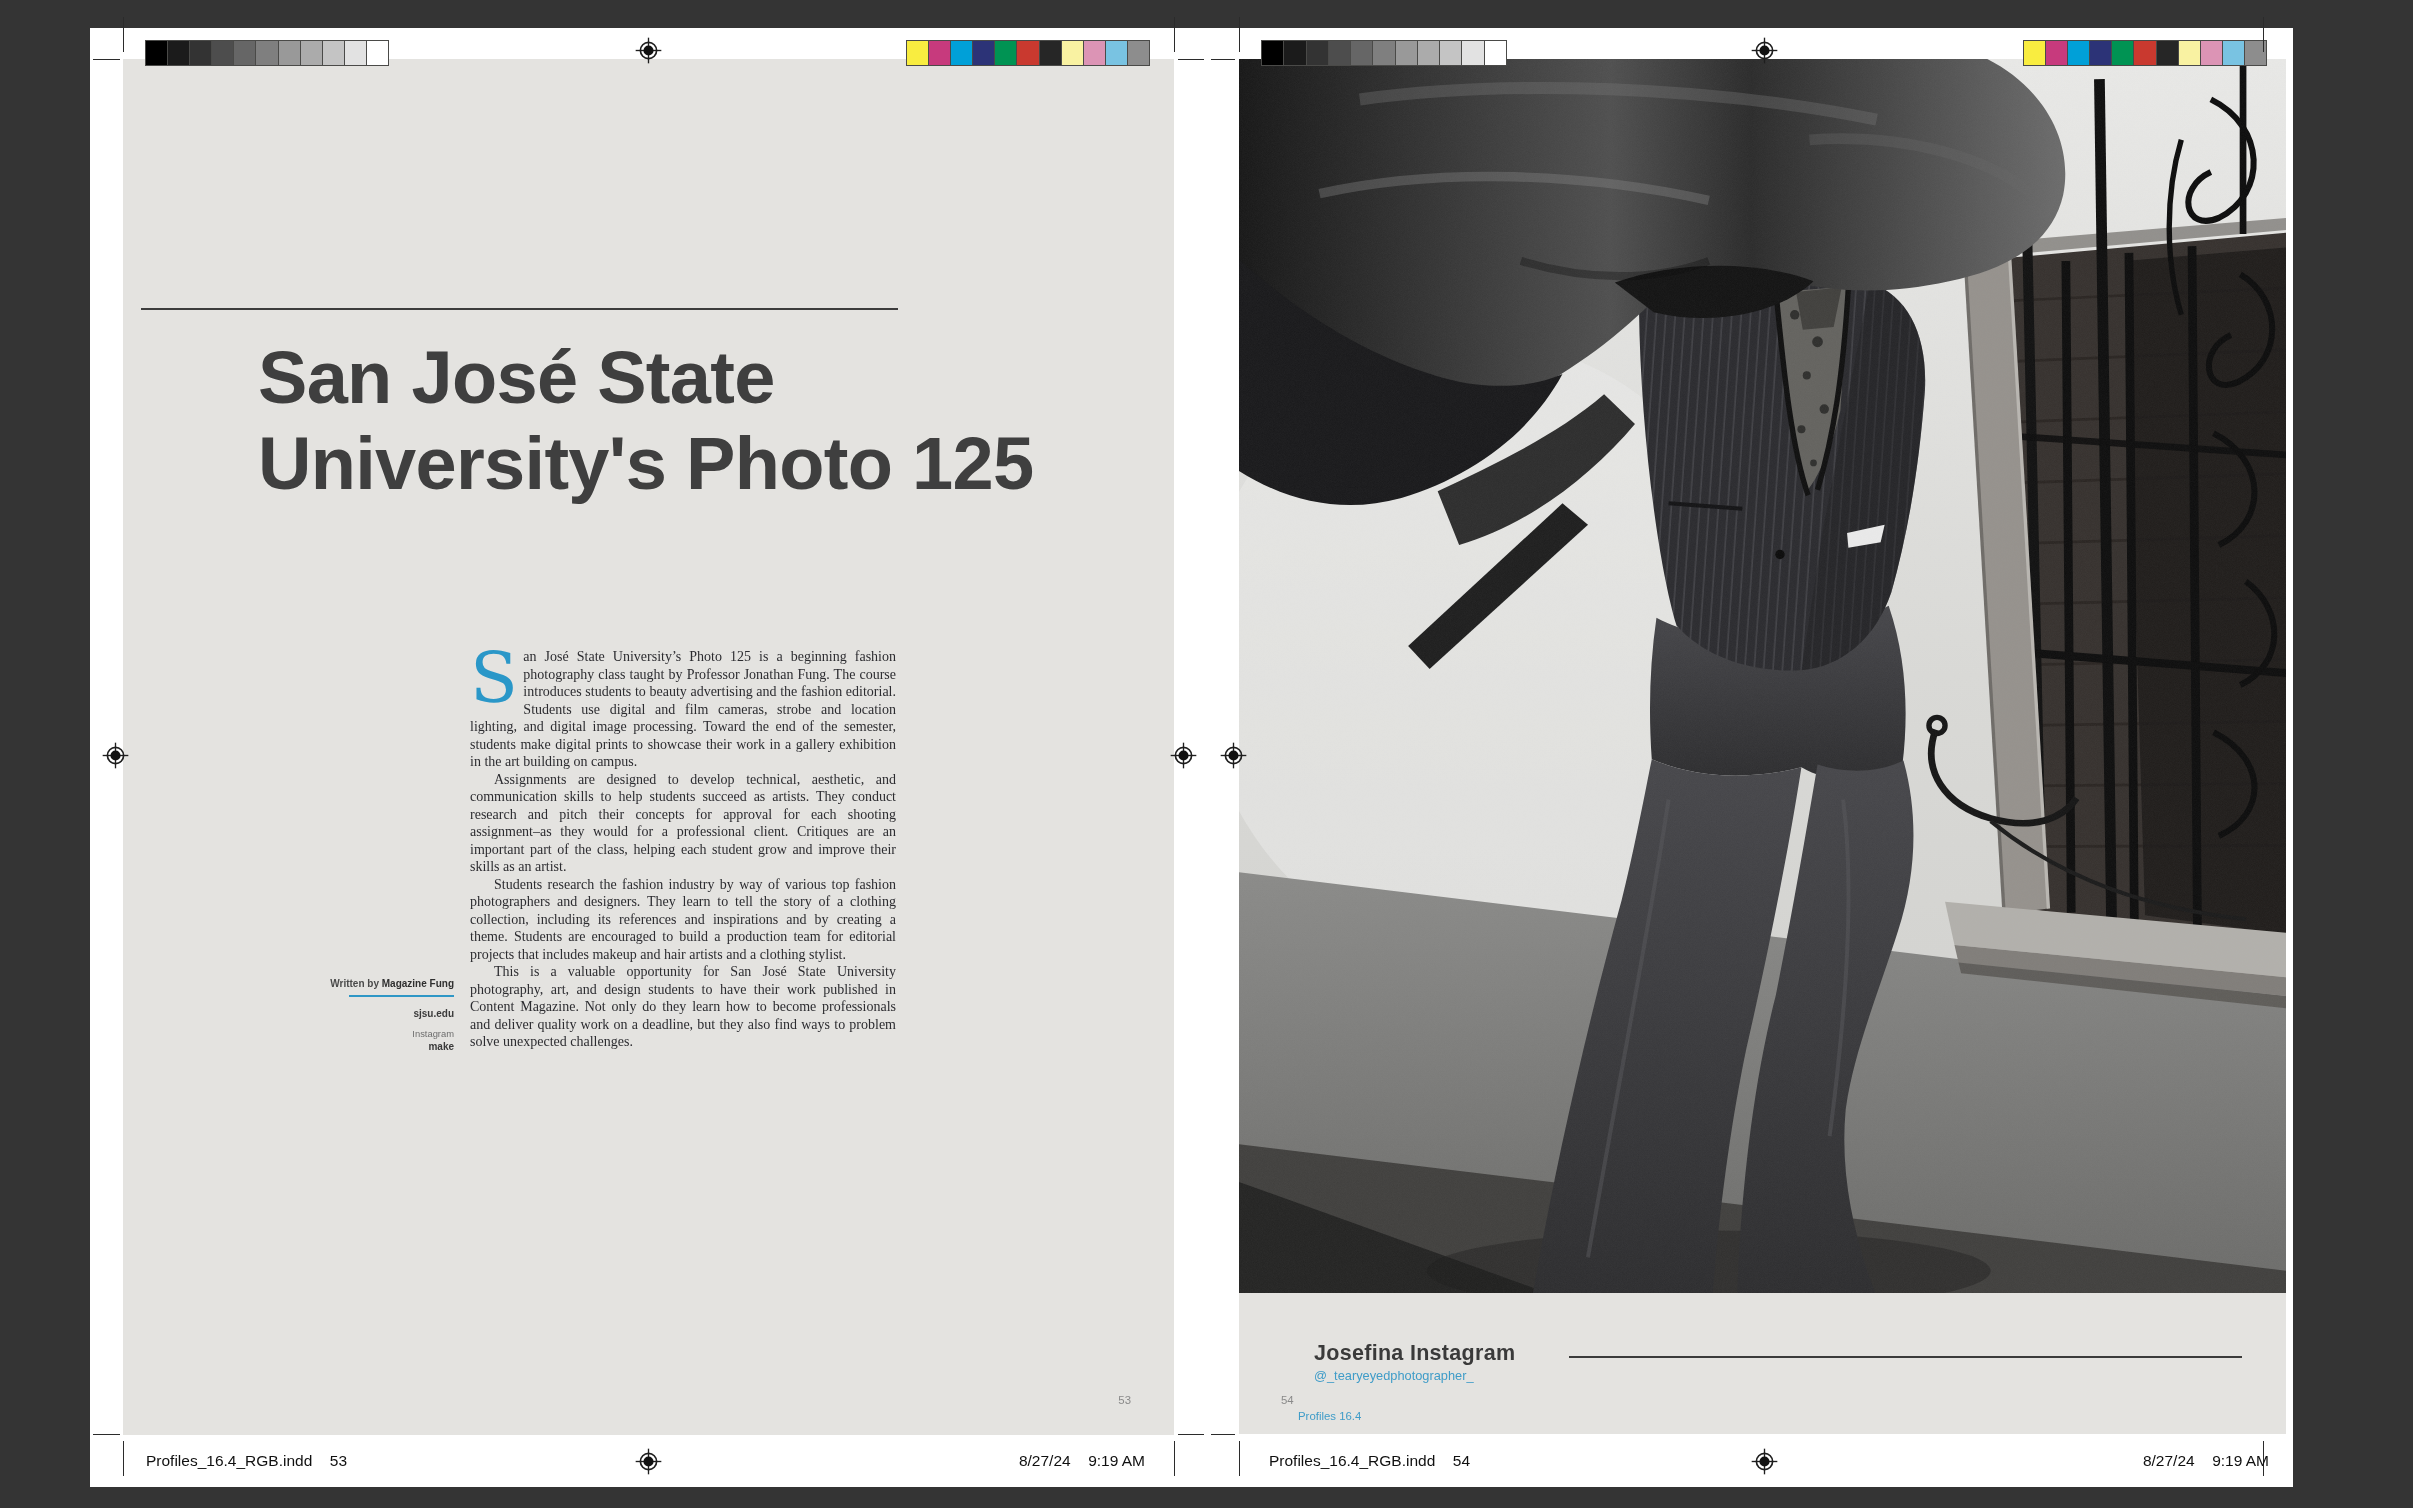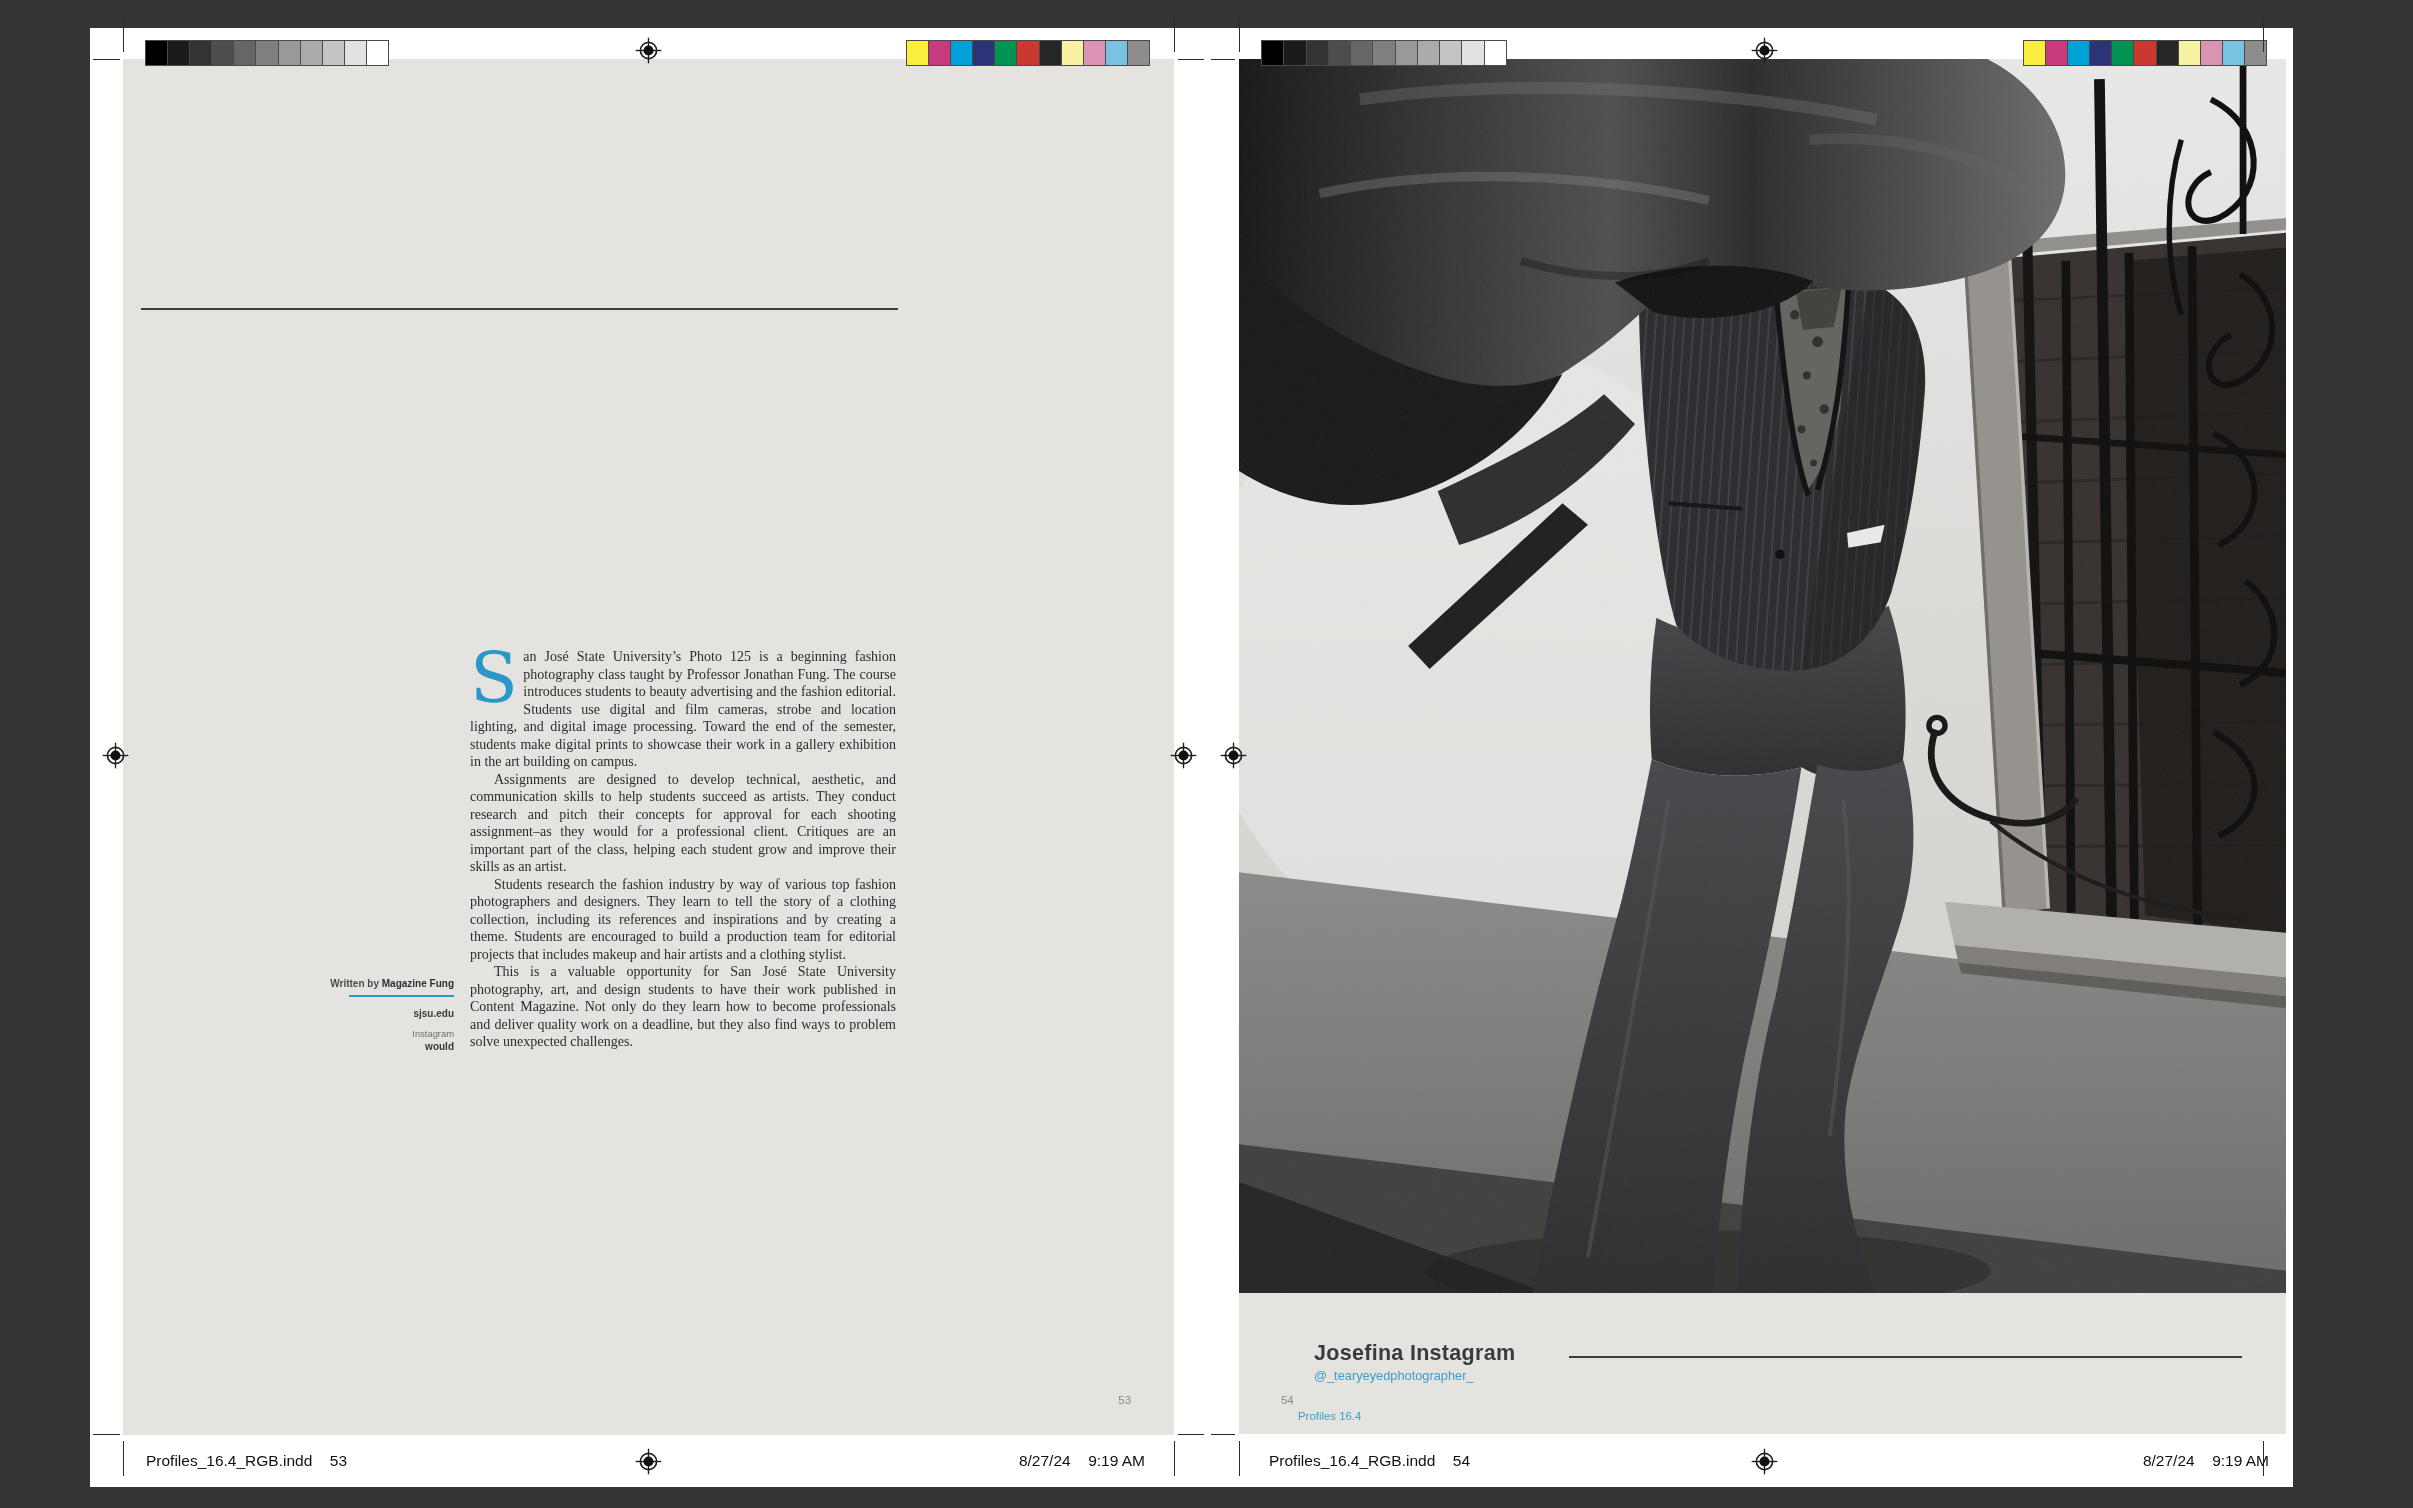--- a/index.html
+++ b/index.html
@@ -52,37 +52,41 @@
 <body>
 
 <div id="canvas">
 
   <div class="abs" id="sheet"></div>
 
   <div class="abs" id="left-page"></div>
 
   <div class="abs" id="headline-rule"></div>
 
+  <div class="abs" id="headline">
+    <div>San José State</div>
+    <div>University's Photo 125</div>
+  </div>
 
   <div class="abs" id="bodycol">
     <p><span id="dropcap">S</span><span>an José State University’s Photo 125 is a beginning fashion photography class taught by Professor Jonathan Fung. The course introduces students to beauty advertising and the fashion editorial. Students use digital and film cameras, strobe and location lighting, and digital image processing. Toward the end of the semester, students make digital prints to showcase their work in a gallery exhibition in the art building on campus.</span></p>
     <p class="indent">Assignments are designed to develop technical, aesthetic, and communication skills to help students succeed as artists. They conduct research and pitch their concepts for approval for each shooting assignment–as they would for a professional client. Critiques are an important part of the class, helping each student grow and improve their skills as an artist.</p>
     <p class="indent">Students research the fashion industry by way of various top fashion photographers and designers. They learn to tell the story of a clothing collection, including its references and inspirations and by creating a theme. Students are encouraged to build a production team for editorial projects that includes makeup and hair artists and a clothing stylist.</p>
     <p class="indent">This is a valuable opportunity for San José State University photography, art, and design students to have their work published in Content Magazine. Not only do they learn how to become professionals and deliver quality work on a deadline, but they also find ways to problem solve unexpected challenges.</p>
   </div>
 
   <div class="abs" id="byline">
     <div>
       <span class="thin">Written by</span>
       <span class="bold">Magazine Fung</span>
     </div>
     <div id="byline-rule"></div>
     <div class="site">sjsu.edu</div>
     <div class="ig">Instagram</div>
-    <div class="igh">would</div>
+    <div class="igh">make</div>
   </div>
 
   <div class="abs" id="page-num-53">53</div>
 
   <div class="abs" id="photo">
     <svg viewBox="0 0 1560 1833" preserveAspectRatio="none">
       <defs>
         <linearGradient id="wallG" x1="0" y1="0" x2="0" y2="1">
           <stop offset="0" stop-color="#e9e9e7"></stop>
             <stop offset=".5" stop-color="#dadad7"></stop>

